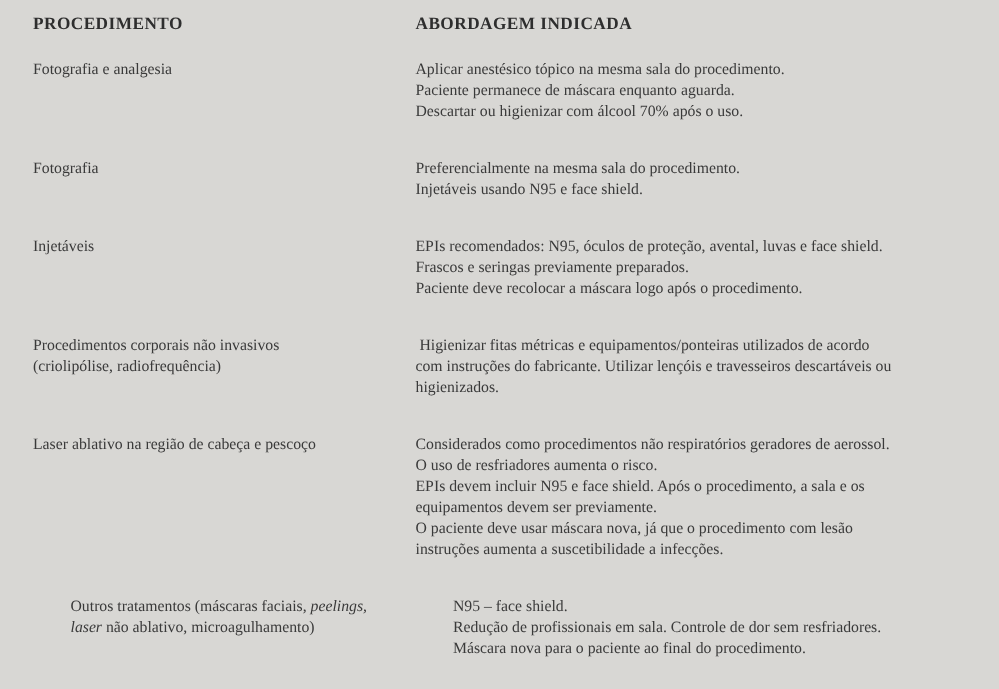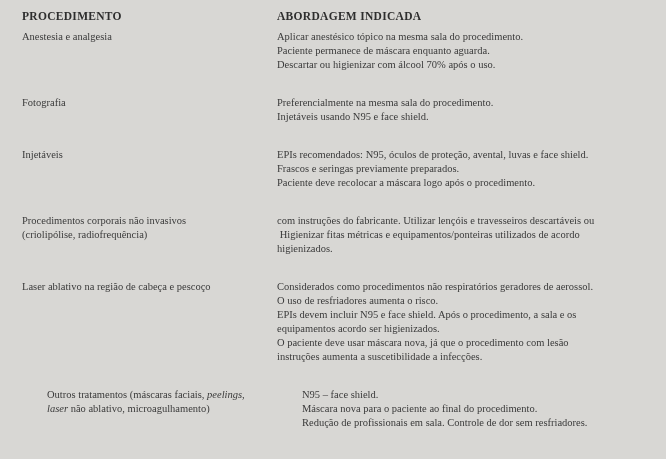--- a/index.html
+++ b/index.html
@@ -18,21 +18,21 @@
     padding: 10px 14px 0 22px;
     box-sizing: border-box;
     width: 666px;
   }
   .grid-row {
     display: grid;
     grid-template-columns: 255px 1fr;
     column-gap: 0;
   }
   .header-row {
-    margin-bottom: 8px;
+    margin-bottom: 18px;
   }
   .header-cell {
     font-weight: bold;
     font-size: 11.5px;
     letter-spacing: 0.3px;
     color: #2e2e2e;
   }
   .body-row {
     margin-bottom: 24px;
   }
@@ -59,21 +59,21 @@
 
 <div class="table">
 
   <div class="grid-row header-row">
     <div class="header-cell">PROCEDIMENTO</div>
     <div class="header-cell">ABORDAGEM INDICADA</div>
   </div>
 
   <div class="grid-row body-row">
     <div class="cell proc">
-      <div class="line">Anestesia e analgesia</div>
+      <div class="line">Fotografia e analgesia</div>
     </div>
     <div class="cell abord">
       <div class="line">Aplicar anestésico tópico na mesma sala do procedimento.</div>
       <div class="line">Paciente permanece de máscara enquanto aguarda.</div>
       <div class="line">Descartar ou higienizar com álcool 70% após o uso.</div>
     </div>
   </div>
 
   <div class="grid-row body-row">
     <div class="cell proc">
@@ -95,45 +95,45 @@
       <div class="line">Paciente deve recolocar a máscara logo após o procedimento.</div>
     </div>
   </div>
 
   <div class="grid-row body-row">
     <div class="cell proc">
       <div class="line">Procedimentos corporais não invasivos</div>
       <div class="line">(criolipólise, radiofrequência)</div>
     </div>
     <div class="cell abord">
+      <div class="line"> Higienizar fitas métricas e equipamentos/ponteiras utilizados de acordo</div>
       <div class="line">com instruções do fabricante. Utilizar lençóis e travesseiros descartáveis ou</div>
-      <div class="line"> Higienizar fitas métricas e equipamentos/ponteiras utilizados de acordo</div>
       <div class="line">higienizados.</div>
     </div>
   </div>
 
   <div class="grid-row body-row">
     <div class="cell proc">
       <div class="line">Laser ablativo na região de cabeça e pescoço</div>
     </div>
     <div class="cell abord">
       <div class="line">Considerados como procedimentos não respiratórios geradores de aerossol.</div>
       <div class="line">O uso de resfriadores aumenta o risco.</div>
       <div class="line">EPIs devem incluir N95 e face shield. Após o procedimento, a sala e os</div>
-      <div class="line">equipamentos acordo ser higienizados.</div>
+      <div class="line">equipamentos devem ser previamente.</div>
       <div class="line">O paciente deve usar máscara nova, já que o procedimento com lesão</div>
       <div class="line">instruções aumenta a suscetibilidade a infecções.</div>
     </div>
   </div>
 
   <div class="grid-row body-row">
     <div class="cell proc">
       <div class="line"><span>Outros tratamentos (máscaras faciais, </span><span class="it">peelings,</span></div>
       <div class="line"><span class="it">laser</span><span> não ablativo, microagulhamento)</span></div>
     </div>
     <div class="cell abord">
       <div class="line">N95 – face shield.</div>
+      <div class="line">Redução de profissionais em sala. Controle de dor sem resfriadores.</div>
       <div class="line">Máscara nova para o paciente ao final do procedimento.</div>
-      <div class="line">Redução de profissionais em sala. Controle de dor sem resfriadores.</div>
     </div>
   </div>
 
 </div>
 
 </body></html>

